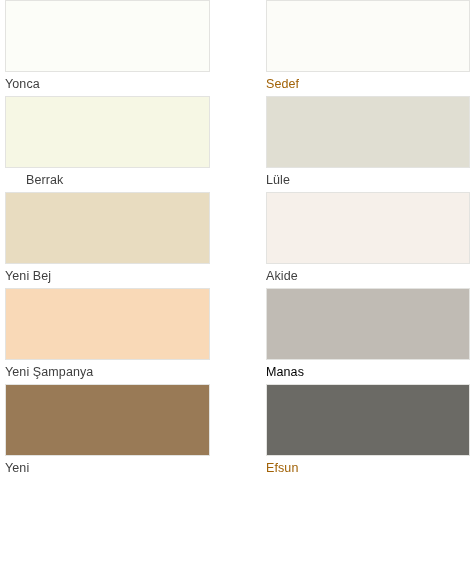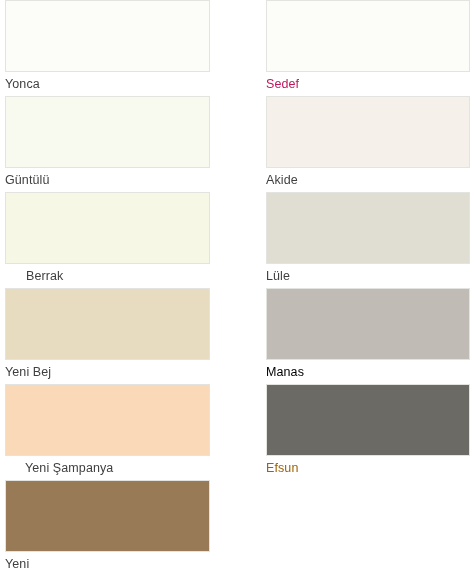--- a/index.html
+++ b/index.html
@@ -58,63 +58,59 @@
 
 <div class="palette">
 
   <div class="column left">
 
     <div class="swatch-cell">
       <span class="swatch-chip" style="background-color: rgb(252, 253, 248); border-color: rgb(227, 227, 224);"></span>
       <span class="swatch-label" style="color: rgb(63, 63, 63);">Yonca</span>
     </div>
 
-    <div class="swatch-cell">
-      <span class="swatch-chip" style="background-color: rgb(248, 250, 240); border-color: rgb(227, 227, 224);"></span>
-      <span class="swatch-label" style="color: rgb(63, 63, 63);">Güntülü</span>
-    </div>
 
     <div class="swatch-cell">
       <span class="swatch-chip" style="background-color: rgb(246, 247, 228); border-color: rgb(227, 227, 224);"></span>
       <span class="swatch-label" style="color: rgb(63, 63, 63); margin-left: 21px;">Berrak</span>
     </div>
 
     <div class="swatch-cell">
       <span class="swatch-chip" style="background-color: rgb(232, 220, 192); border-color: rgb(227, 227, 224);"></span>
       <span class="swatch-label" style="color: rgb(63, 63, 63);">Yeni Bej</span>
     </div>
 
     <div class="swatch-cell">
       <span class="swatch-chip" style="background-color: rgb(249, 217, 183); border-color: rgb(227, 227, 224);"></span>
-      <span class="swatch-label" style="color: rgb(63, 63, 63); margin-left: 20px;">Yeni Şampanya</span>
+      <span class="swatch-label" style="color: rgb(63, 63, 63);">Yeni Şampanya</span>
     </div>
 
     <div class="swatch-cell">
       <span class="swatch-chip" style="background-color: rgb(153, 122, 86); border-color: rgb(227, 227, 224);"></span>
       <span class="swatch-label" style="color: rgb(63, 63, 63);">Yeni</span>
     </div>
 
   </div>
 
   <div class="column right">
 
     <div class="swatch-cell">
       <span class="swatch-chip" style="background-color: rgb(252, 252, 248); border-color: rgb(227, 227, 224);"></span>
-      <span class="swatch-label" style="color: #be185d;">Sedef</span>
+      <span class="swatch-label" style="color: #a16207;">Sedef</span>
     </div>
 
 
     <div class="swatch-cell">
-      <span class="swatch-chip" style="background-color: rgb(246, 240, 234); border-color: rgb(227, 227, 224);"></span>
-      <span class="swatch-label" style="color: rgb(63, 63, 63);">Akide</span>
+      <span class="swatch-chip" style="background-color: rgb(224, 222, 210); border-color: rgb(227, 227, 224);"></span>
+      <span class="swatch-label" style="color: rgb(63, 63, 63);">Lüle</span>
     </div>
 
     <div class="swatch-cell">
-      <span class="swatch-chip" style="background-color: rgb(224, 222, 210); border-color: rgb(227, 227, 224);"></span>
-      <span class="swatch-label" style="color: rgb(63, 63, 63);">Lüle</span>
+      <span class="swatch-chip" style="background-color: rgb(246, 240, 234); border-color: rgb(227, 227, 224);"></span>
+      <span class="swatch-label" style="color: rgb(63, 63, 63);">Akide</span>
     </div>
 
     <div class="swatch-cell">
       <span class="swatch-chip" style="background-color: rgb(192, 187, 180); border-color: rgb(227, 227, 224);"></span>
       <span class="swatch-label" style="color: #000000;">Manas</span>
     </div>
 
     <div class="swatch-cell">
       <span class="swatch-chip" style="background-color: rgb(107, 106, 101); border-color: rgb(227, 227, 224);"></span>
       <span class="swatch-label" style="color: #a16207;">Efsun</span>

